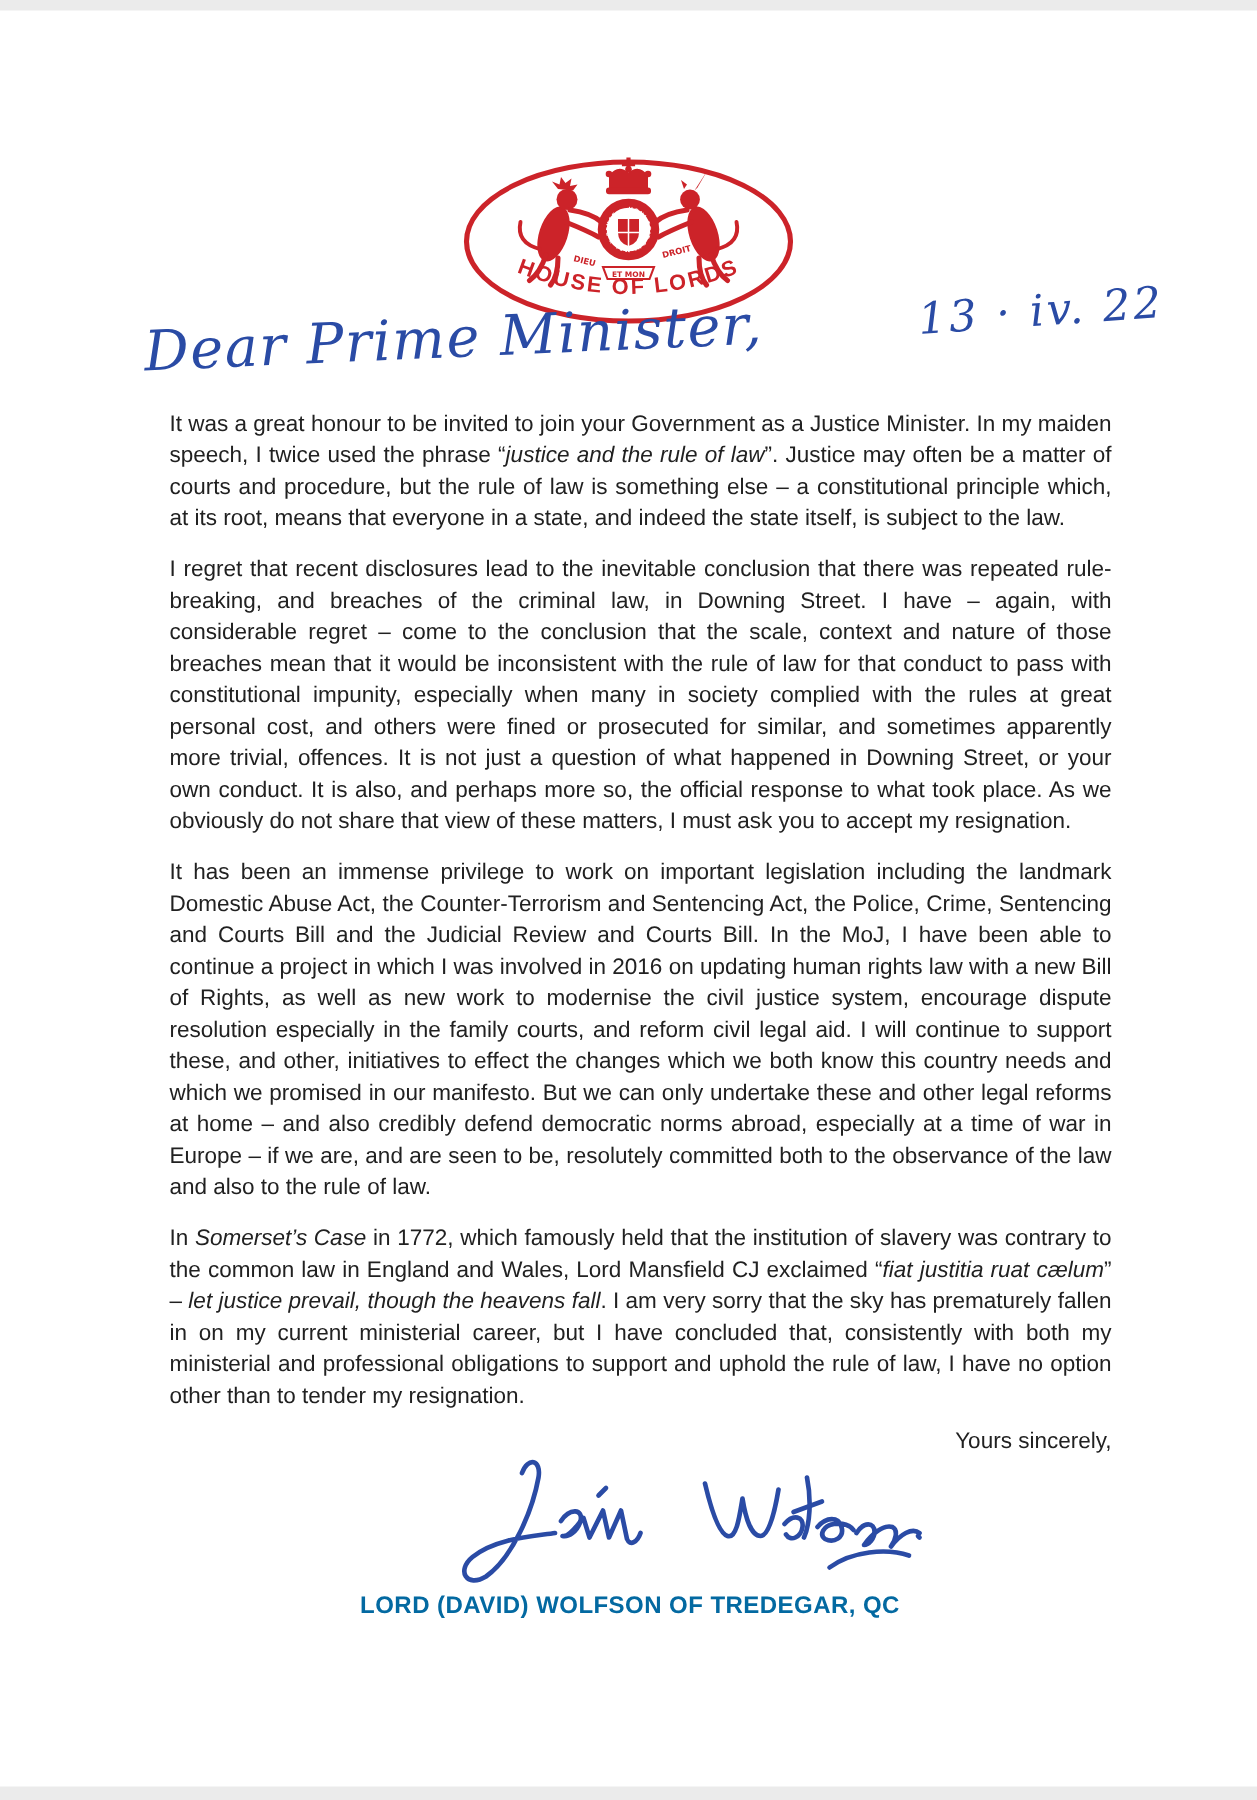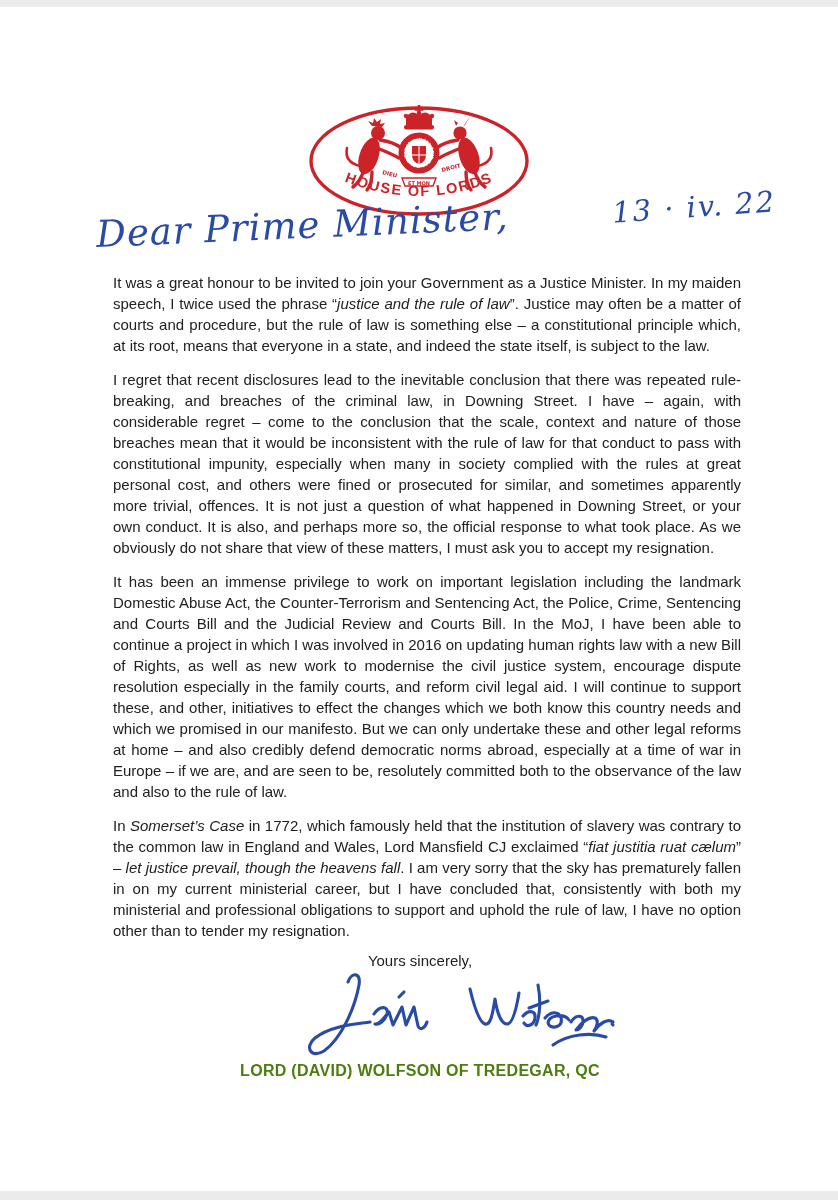--- a/index.html
+++ b/index.html
@@ -46,37 +46,37 @@
     line-height:21px;
     text-align:justify;
   }
   .body-text p{margin:0 0 13px 14px;}
   .body-text em{font-style:italic;}
 
   .closing{
     position:absolute;
     left:99px;top:952px;
     width:642px;
-    text-align:center;
+    text-align:right;
     font-size:15px;
   }
   .signature-wrap{
     position:absolute;
     left:252px;top:972px;
     width:380px;height:96px;
   }
   .signatory{
     position:absolute;
     left:99px;top:1062px;
     width:642px;
     text-align:center;
     font-size:16px;
     font-weight:bold;
     letter-spacing:.3px;
-    color:#4d7c0f;
+    color:#0369a1;
   }
 </style>
 </head>
 <body>
 
 <div class="page">
 
   <div class="edge-strip top"></div>
 
   <svg class="crest" viewBox="0 0 226 116">

